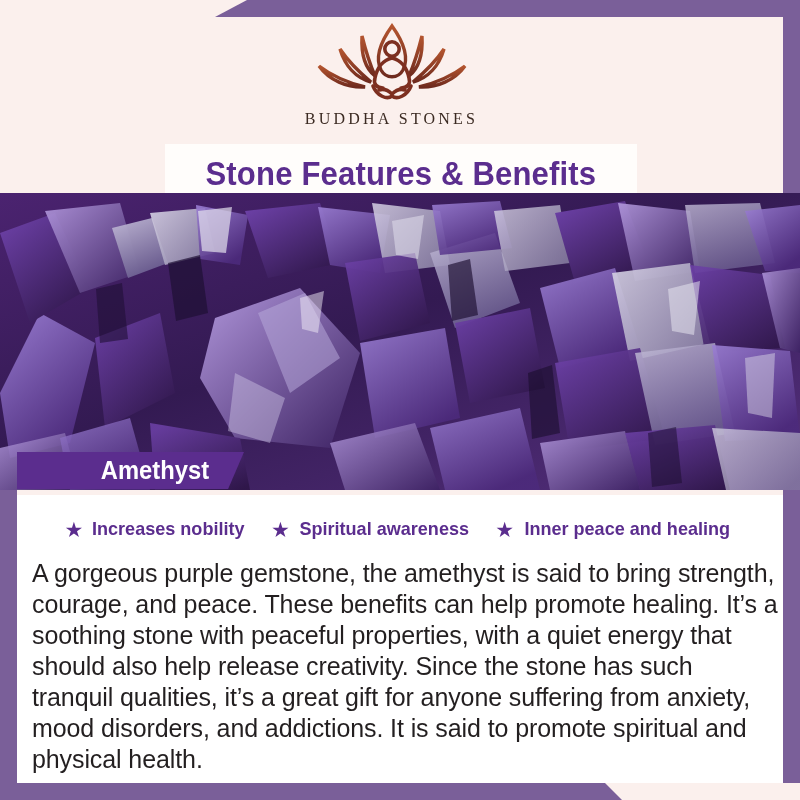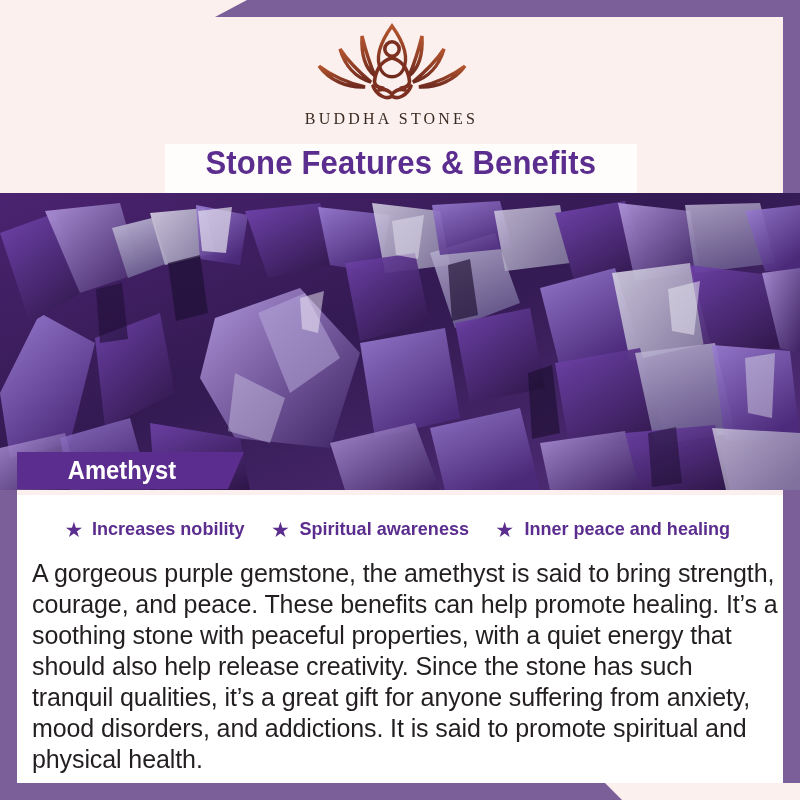--- a/index.html
+++ b/index.html
@@ -101,21 +101,21 @@
 
   
   .title-banner {
     position: absolute;
     left: 165px;
     top: 144px;
     width: 472px;
     height: 49px;
     background: #fffdfb;
     display: flex;
-    align-items: flex-start;
+    align-items: flex-end;
     justify-content: center;
   }
   .title-text {
     font-family: "Liberation Sans Narrow", "Liberation Sans", sans-serif;
     font-weight: bold;
     font-size: 33px;
     letter-spacing: 0.2px;
     color: #5b2d8e;
     transform: scaleX(0.94);
   }
@@ -140,20 +140,21 @@
   .stone-band {
     position: absolute;
     left: 17px;
     top: 452px;
     width: 227px;
     height: 37px;
     background: #5b2d8e;
     clip-path: polygon(0 0, 100% 0, 93% 100%, 0 100%);
     display: flex;
     align-items: center;
+    justify-content: center;
   }
   .stone-band-text {
     font-family: "Liberation Sans Narrow", "Liberation Sans", sans-serif;
     font-weight: bold;
     font-size: 25px;
     color: #ffffff;
     margin-left: 48px;
     transform: scaleX(0.95);
   }
 

